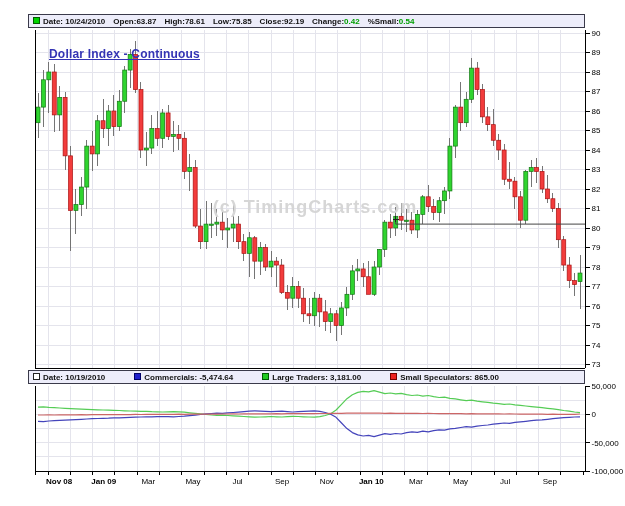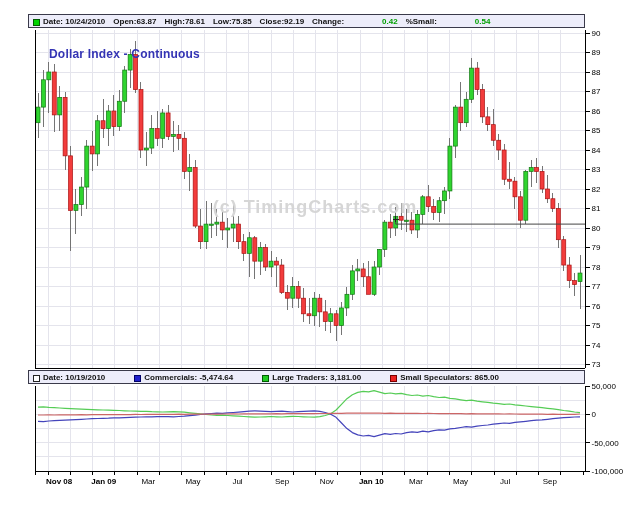--- a/index.html
+++ b/index.html
@@ -12,24 +12,24 @@
            padding-left:4px;}
   .topbar{top:14px;gap:8px;}
   .cotbar{top:370px;gap:29px;}
   .sq{display:inline-block;width:7px;height:7px;box-sizing:border-box;margin-right:3px;
       vertical-align:-1px;border:1px solid #222;}
   .sq-green{background:#00d400;border-color:#015c01;}
   .sq-white{background:#ffffff;}
   .sq-blue{background:#2020cc;border-color:#000066;}
   .sq-lt{background:#22cc22;border-color:#015c01;}
   .sq-red{background:#ee2222;border-color:#770000;}
-  .item{display:inline-flex;align-items:flex-end;}
-  .green-val{color:#00a000;margin-left:38px;}
+  .item{display:inline-flex;align-items:flex-start;}
+  .green-val{color:#00a000;}
   .chart-title{position:absolute;left:49px;top:47px;font:bold 12px "Liberation Sans",sans-serif;
-               color:#3434b4;letter-spacing:.2px;}
+               color:#3434b4;letter-spacing:.2px;text-decoration:underline;}
   .watermark{position:absolute;left:190px;top:170px;width:250px;text-align:center;
              font:bold 18px "Liberation Sans",sans-serif;color:#d6d6d6;letter-spacing:1px;margin-top:27px;}
 </style>
 </head>
 <body>
 
 <div class="stage">
 
   <svg id="chart-svg" width="625" height="506" viewBox="0 0 625 506">
       <g>

